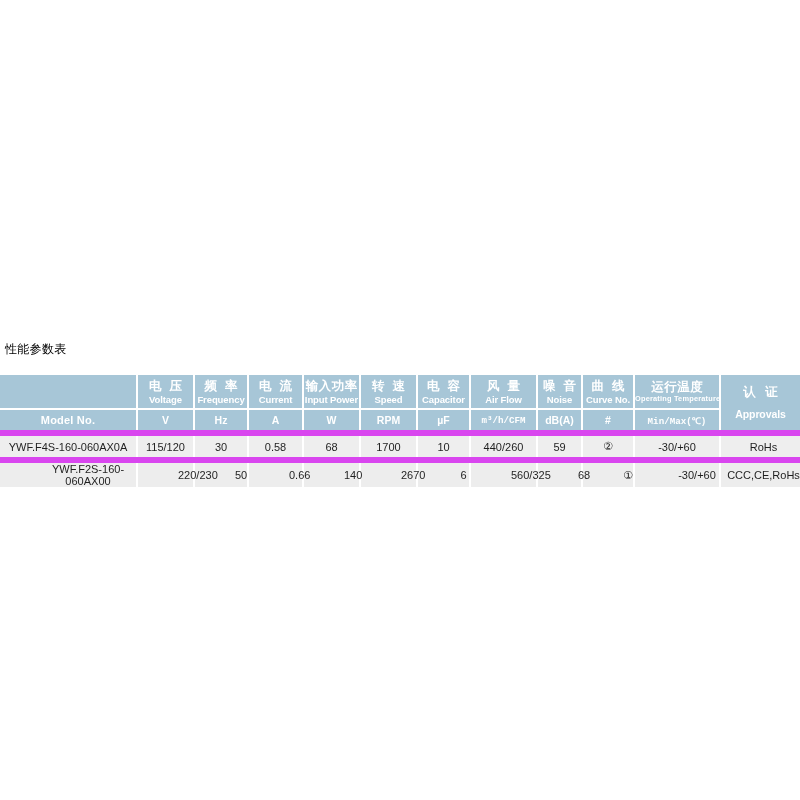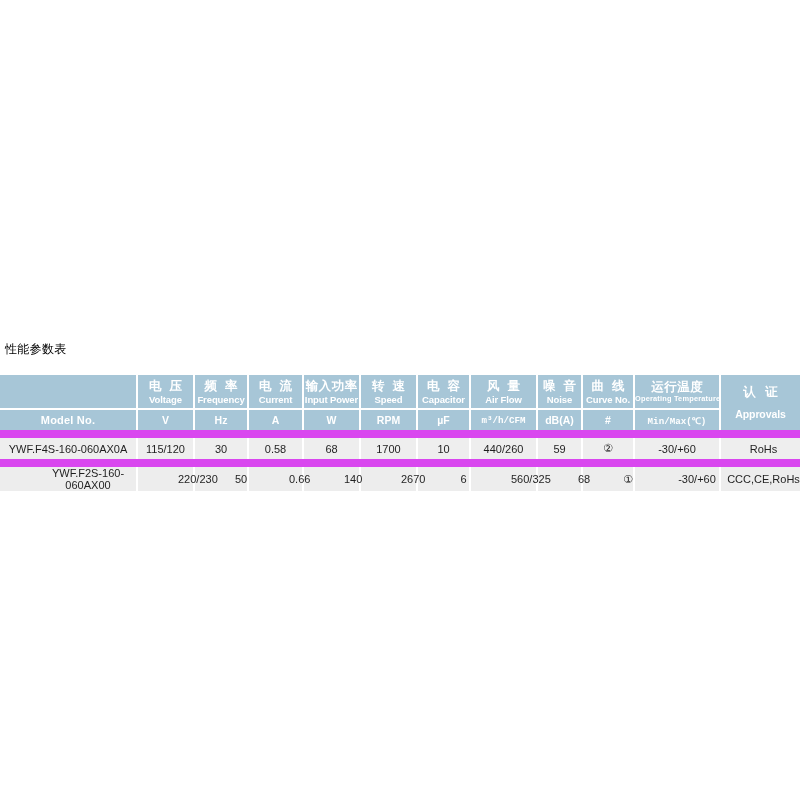--- a/index.html
+++ b/index.html
@@ -147,21 +147,21 @@
     padding-left: 6px !important;
     font-size: 11px;
     letter-spacing: -0.1px;
   }
 
   
   .spec-table td + td {
     border-left: 2px solid #ffffff;
   }
   .spec-table tbody tr td {
-    border-top: 8px solid #d946ef;
+    border-top: 6px solid #d946ef;
   }
   .spec-table thead tr.unit-row td {
     border-top: 2px solid #ffffff;
   }
 
   .circled {
     font-size: 11px;
     line-height: 1;
   }
 </style>

